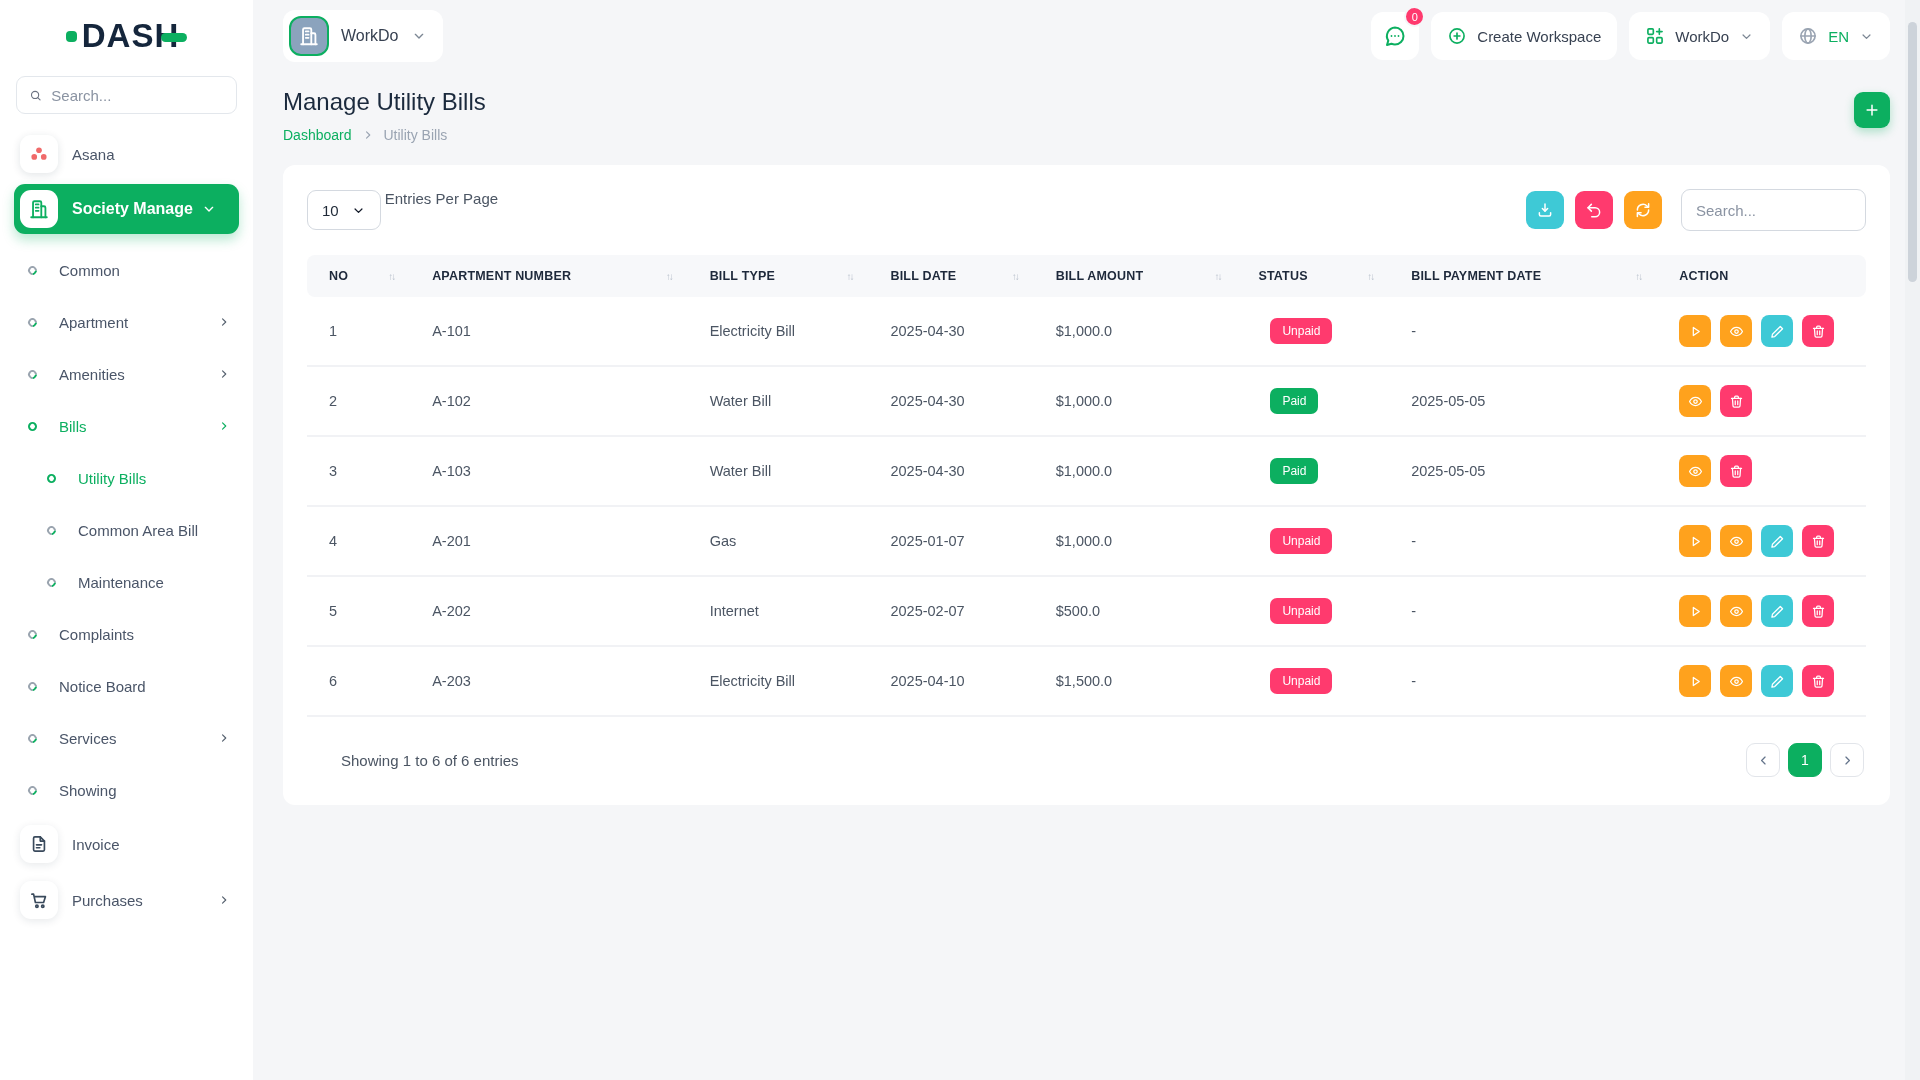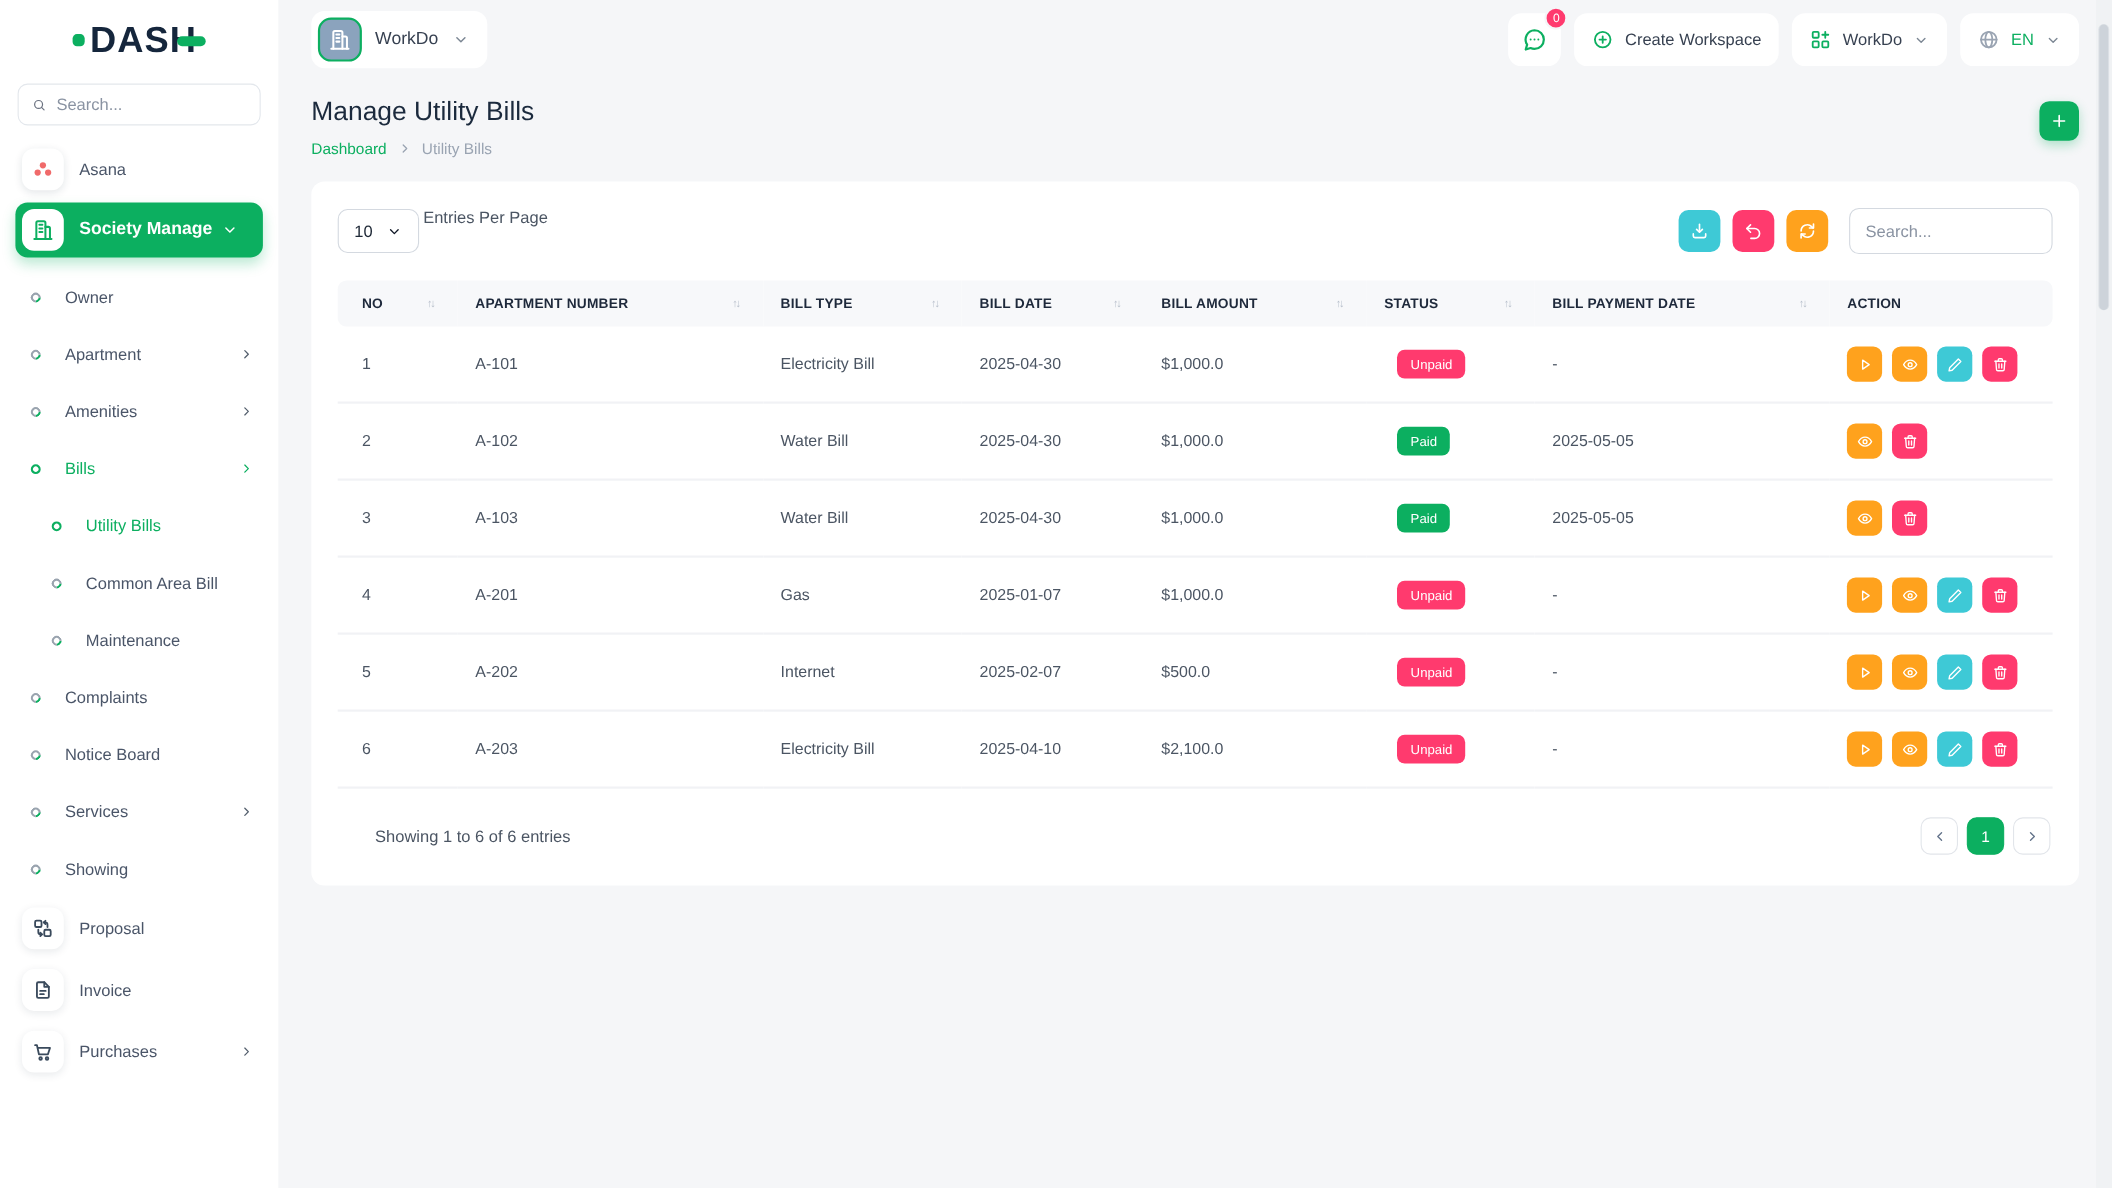--- a/index.html
+++ b/index.html
@@ -151,21 +151,21 @@
           </span>
           <span class="label">Society Manage</span>
           <span class="icon i16 side-chevron" style="color: rgb(255, 255, 255);">
             <svg viewBox="0 0 24 24" fill="none" stroke="currentColor" stroke-width="2" stroke-linecap="round" stroke-linejoin="round">
               <path d="M6.5 9.5 12 15l5.5-5.5"></path>
             </svg>
           </span>
         </div>
         <div class="side-item link">
           <span class="dot"></span>
-          <span class="label">Owner</span>
+          <span class="label">Common</span>
         </div>
         <div class="side-item link">
           <span class="dot"></span>
           <span class="label">Apartment</span>
           <span class="icon i14 side-chevron">
             <svg viewBox="0 0 24 24" fill="none" stroke="currentColor" stroke-width="2" stroke-linecap="round" stroke-linejoin="round">
               <path d="M9.5 6.5 15 12l-5.5 5.5"></path>
             </svg>
           </span>
         </div>
@@ -212,35 +212,20 @@
           <span class="label">Services</span>
           <span class="icon i14 side-chevron">
             <svg viewBox="0 0 24 24" fill="none" stroke="currentColor" stroke-width="2" stroke-linecap="round" stroke-linejoin="round">
               <path d="M9.5 6.5 15 12l-5.5 5.5"></path>
             </svg>
           </span>
         </div>
         <div class="side-item link">
           <span class="dot"></span>
           <span class="label">Showing</span>
-        </div>
-        <div class="side-item bigicon">
-          <span class="bigbox">
-            <span class="icon i20">
-              <svg viewBox="0 0 24 24" fill="none" stroke="currentColor" stroke-width="2" stroke-linecap="round" stroke-linejoin="round">
-                <rect x="3.5" y="3.5" width="7" height="7" rx="1.5"></rect>
-                <rect x="13.5" y="13.5" width="7" height="7" rx="1.5"></rect>
-                <path d="M17 10.5V8a2.5 2.5 0 0 0-2.5-2.5H13"></path>
-                <path d="M14.8 3.7 13 5.5l1.8 1.8"></path>
-                <path d="M7 13.5V16a2.5 2.5 0 0 0 2.5 2.5H11"></path>
-                <path d="M9.2 20.3 11 18.5l-1.8-1.8"></path>
-              </svg>
-            </span>
-          </span>
-          <span class="label">Proposal</span>
         </div>
         <div class="side-item bigicon">
           <span class="bigbox">
             <span class="icon i20">
               <svg viewBox="0 0 24 24" fill="none" stroke="currentColor" stroke-width="2" stroke-linecap="round" stroke-linejoin="round">
                 <path d="M13.5 3.5H7A1.5 1.5 0 0 0 5.5 5v14A1.5 1.5 0 0 0 7 20.5h10a1.5 1.5 0 0 0 1.5-1.5V8.5z"></path>
                 <path d="M13.5 3.5v5h5"></path>
                 <path d="M9 13h6M9 16.5h4"></path>
               </svg>
             </span>
@@ -670,21 +655,21 @@
                     </span>
                   </button>
                 </div>
               </td>
             </tr>
             <tr>
               <td>6</td>
               <td>A-203</td>
               <td>Electricity Bill</td>
               <td>2025-04-10</td>
-              <td>$2,100.0</td>
+              <td>$1,500.0</td>
               <td><span class="badge" style="background: rgb(255, 58, 110);">Unpaid</span></td>
               <td>-</td>
               <td>
                 <div class="actions">
                   <button class="act-btn" style="background: rgb(255, 162, 29);">
                     <span class="icon i15">
                       <svg viewBox="0 0 24 24" fill="none" stroke="currentColor" stroke-width="2" stroke-linecap="round" stroke-linejoin="round">
                         <polygon points="8.5 5.5 18 12 8.5 18.5"></polygon>
                       </svg>
                     </span>

